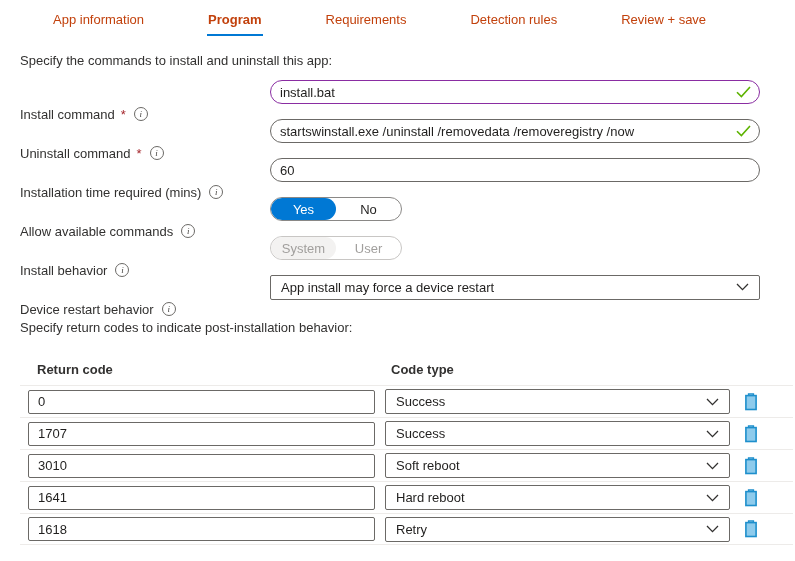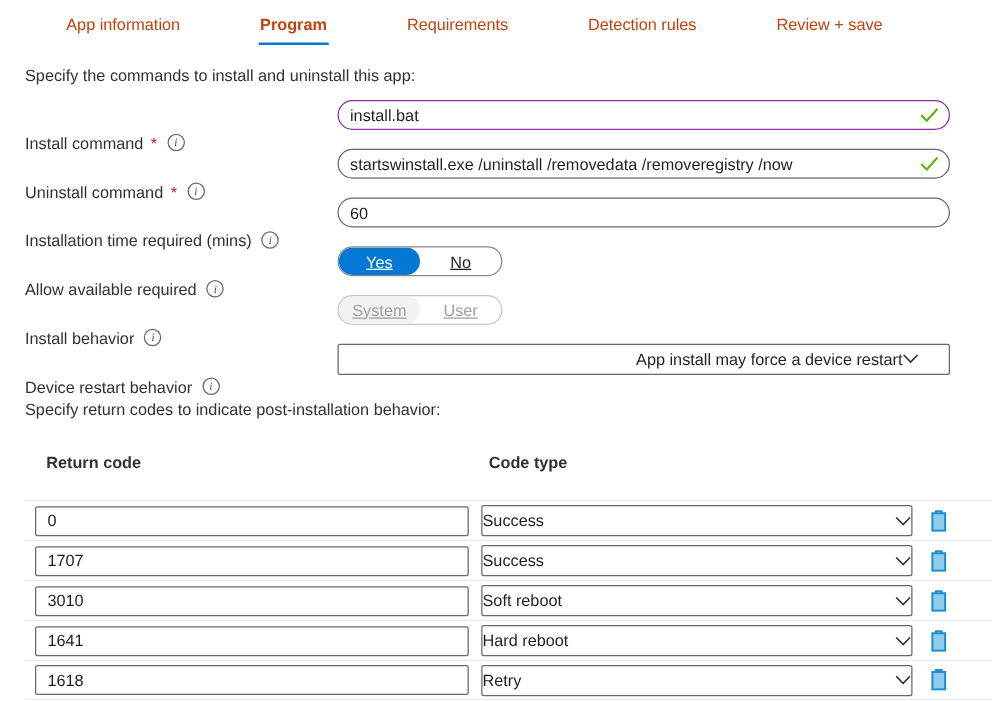--- a/index.html
+++ b/index.html
@@ -36,52 +36,52 @@
   input.textbox.modified { border: 1.5px solid #8a2da2; }
   .check-wrap { position: absolute; right: 9px; top: 50%; transform: translateY(-50%); display: flex; }
 
   
   .toggle {
     width: 132px; height: 24px; border: 1px solid #8a8886; border-radius: 13px;
     display: flex; overflow: hidden; background: #fff;
   }
   .toggle .seg {
     flex: 1; display: flex; align-items: center; justify-content: center;
-    border-radius: 13px; cursor: pointer; color: #201f1e; text-decoration: underline;
+    border-radius: 13px; cursor: pointer; color: #201f1e;
   }
   .toggle .seg.sel { background: #0078d4; color: #ffffff; }
   .toggle.disabled { border-color: #c8c6c4; }
   .toggle.disabled .seg { color: #a19f9d; cursor: default; }
   .toggle.disabled .seg.sel { background: #f3f2f1; color: #a19f9d; }
 
   
   .dropdown {
     width: 490px; height: 25px; border: 1px solid #6b6966; border-radius: 2px;
-    display: flex; align-items: center; justify-content: flex-end;
-    padding: 0 24px; background: #fff; cursor: pointer; color: #201f1e;
+    display: flex; align-items: center; justify-content: space-between;
+    padding: 0 10px; background: #fff; cursor: pointer; color: #201f1e;
   }
 
   .intro2 { margin: 21px 0 0; }
 
   
   .rc-table { width: 773px; }
-  .rc-headers { display: flex; font-weight: 700; margin: 27px 0 23px; }
+  .rc-headers { display: flex; font-weight: 700; margin: 27px 0 8px; }
   .rc-h-code { margin-left: 17px; width: 354px; }
   .rc-row {
     height: 32px; display: flex; align-items: center; border-top: 1px solid #edebe9;
   }
   .rc-row:last-child { border-bottom: 1px solid #edebe9; }
   .rc-input {
     margin-left: 8px; width: 347px; height: 24px; border: 1px solid #6b6966;
     border-radius: 2px; padding: 0 9px; font: inherit; color: #201f1e; outline: none;
   }
   .rc-select {
     margin-left: 10px; width: 345px; height: 25px; border: 1px solid #6b6966;
     border-radius: 2px; display: flex; align-items: center; justify-content: space-between;
-    padding: 0 0; cursor: pointer; color: #201f1e; background: #fff;
+    padding: 0 10px; cursor: pointer; color: #201f1e; background: #fff;
   }
   .rc-delete {
     margin-left: 13px; background: none; border: none; padding: 0; cursor: pointer;
     display: flex; align-items: center;
   }
 </style>
 </head>
 <body>
 
 <div class="page">
@@ -133,21 +133,21 @@
       <span>Installation time required (mins)</span>
       <span class="info-icon">i</span>
     </div>
     <div class="control">
       <input class="textbox" type="text" value="60" style="">
     </div>
   </div>
 
   <div class="form-row">
     <div class="form-label">
-      <span>Allow available required</span>
+      <span>Allow available commands</span>
       <span class="info-icon">i</span>
     </div>
     <div class="control">
       <div class="toggle">
         <div class="seg sel">Yes</div>
         <div class="seg">No</div>
       </div>
     </div>
   </div>
 

